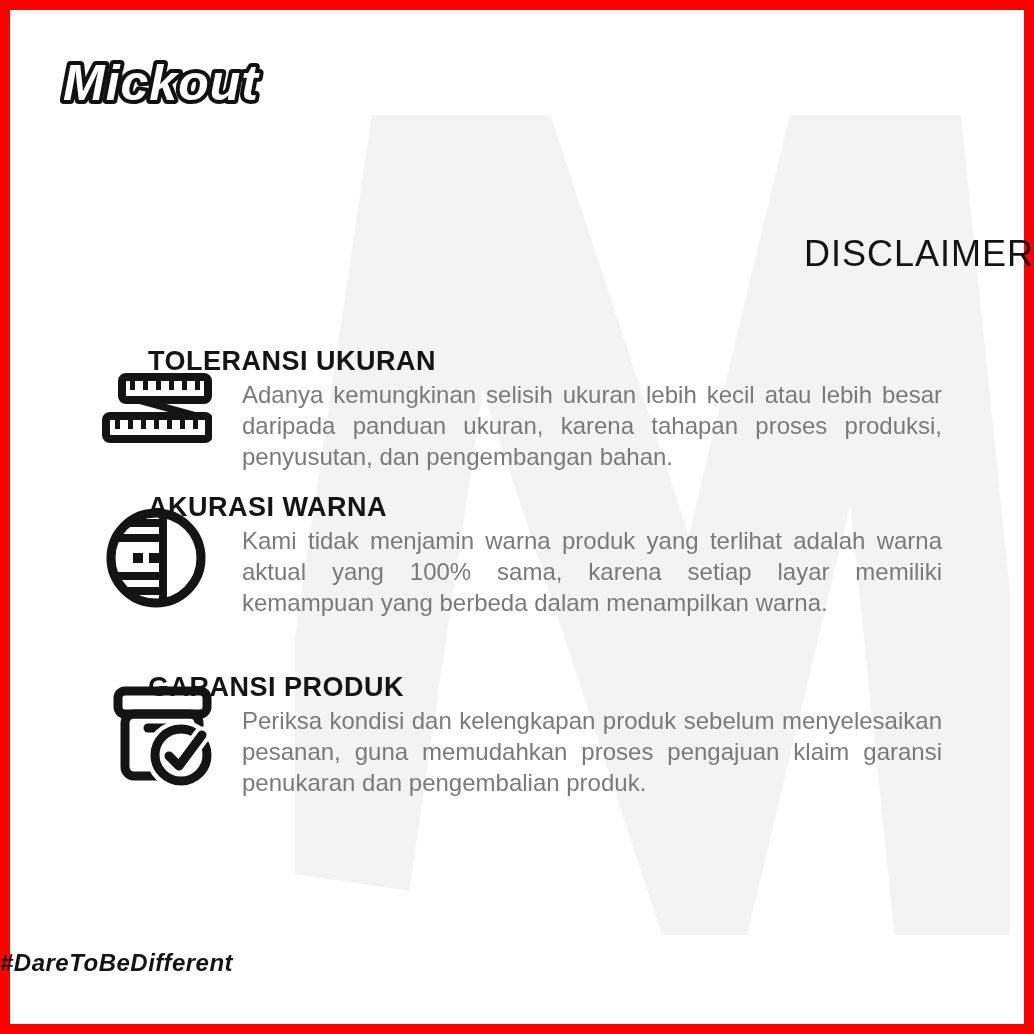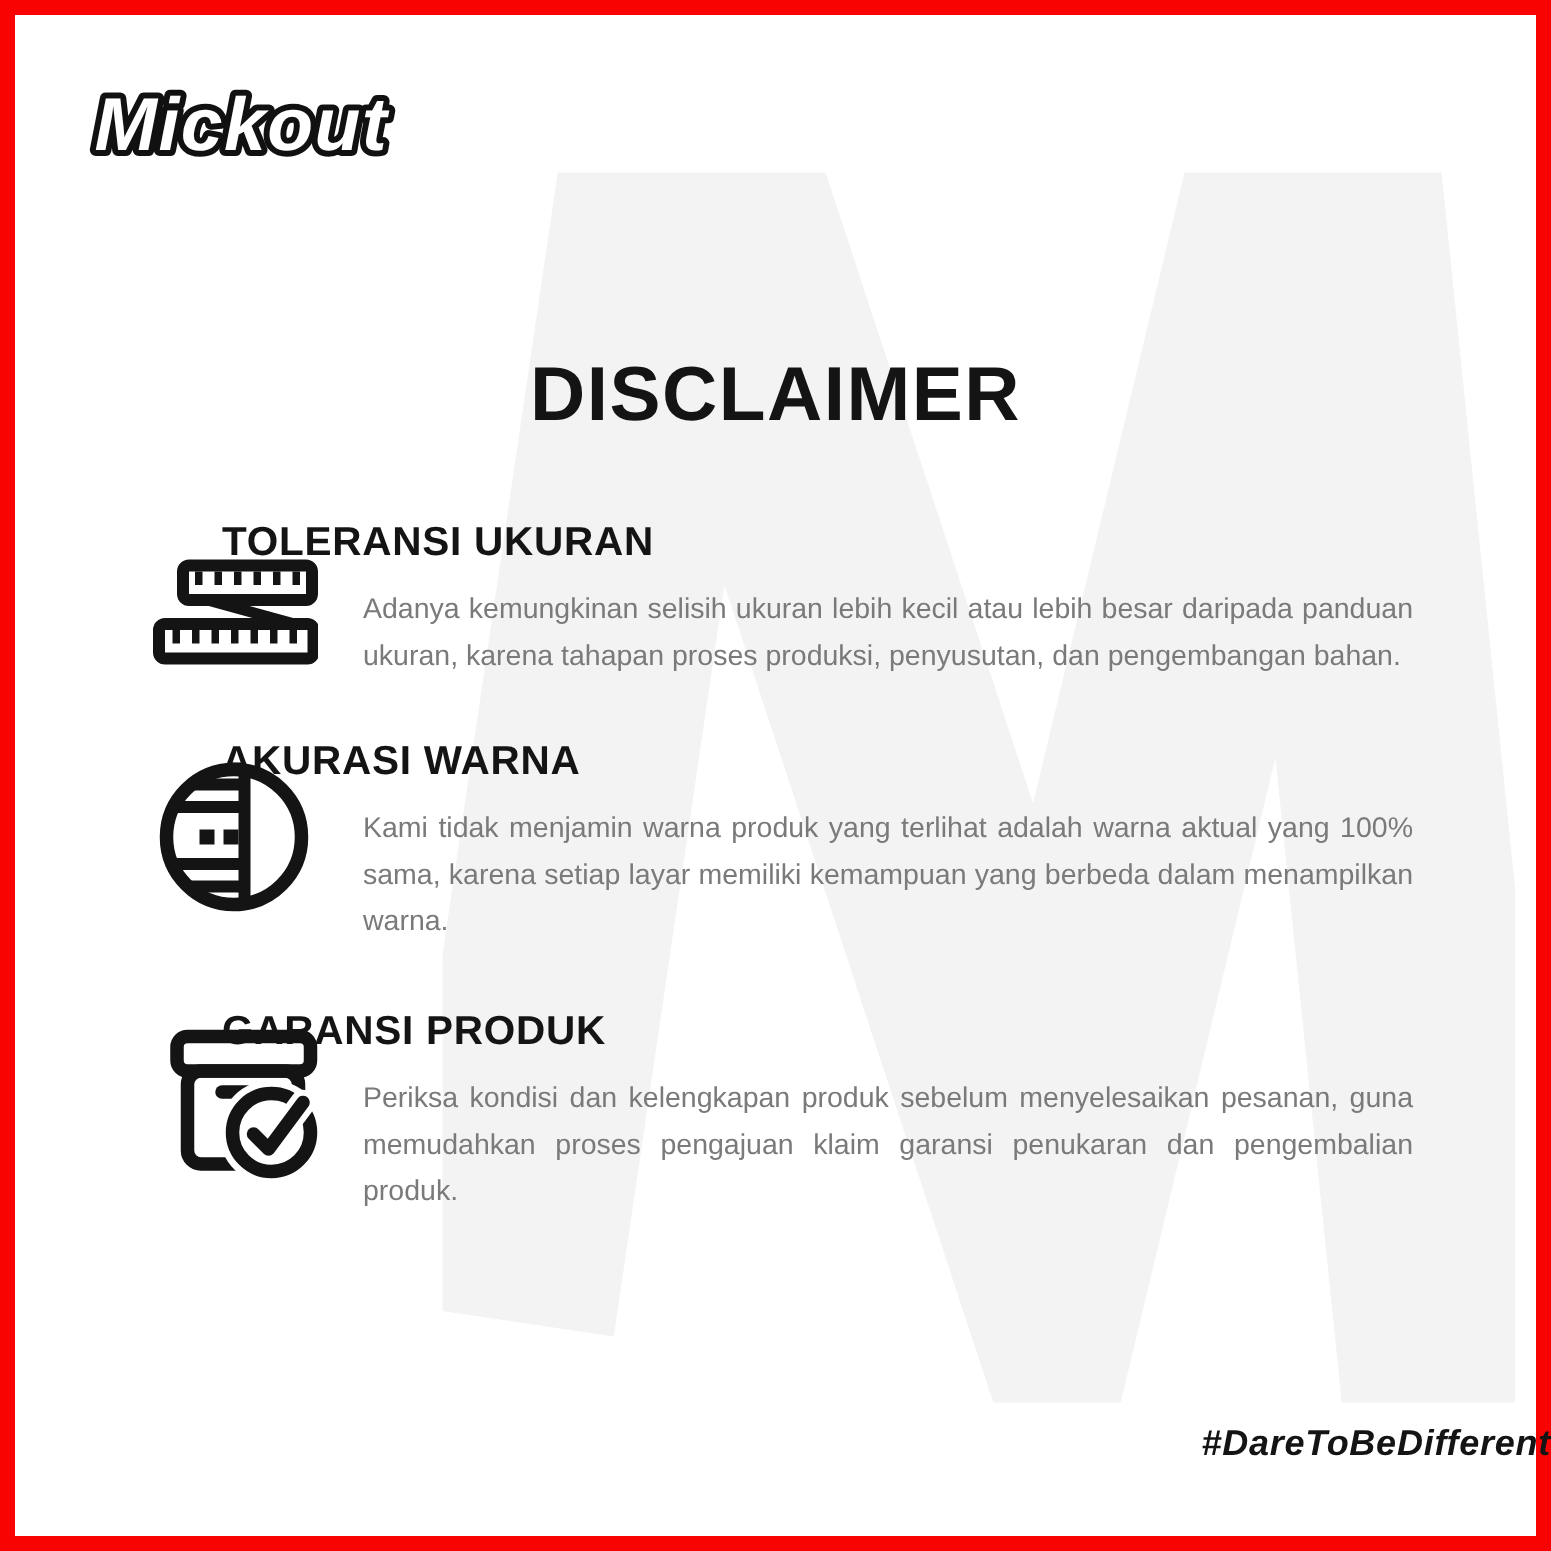--- a/index.html
+++ b/index.html
@@ -8,35 +8,35 @@
     --body:#7a7a7a;
     --wm:#f3f3f3;
   }
   html,body{margin:0;padding:0;background:#fff;}
   body{width:1034px;height:1034px;position:relative;overflow:hidden;
        font-family:"Liberation Sans", sans-serif;}
   .frame{position:absolute;inset:0;border:10px solid var(--red);box-sizing:border-box;
          background:#fff;z-index:0;}
   .watermark-svg{position:absolute;left:0;top:0;z-index:1;pointer-events:none;}
   .logo-svg{position:absolute;left:55px;top:48px;z-index:3;}
-  .title{position:absolute;left:0;right:0;top:233px;text-align:center;z-index:3;
-         font-size:51px;font-weight:bold;letter-spacing:1px;color:var(--ink);}
+  .title{position:absolute;left:0;right:0;top:233px;text-align:right;z-index:3;
+         font-size:36px;font-weight:normal;letter-spacing:1px;color:var(--ink);}
   .row{position:absolute;left:60px;width:880px;z-index:3;}
   .row-1{top:346px;}
   .row-2{top:492px;}
   .row-3{top:672px;}
   .row-icon{position:absolute;}
   .row-1 .row-icon{left:42px;top:24px;}
   .row-2 .row-icon{left:44px;top:14px;}
   .row-3 .row-icon{left:48px;top:10px;}
   .row-head{margin-left:88px;font-size:27px;font-weight:bold;letter-spacing:.5px;
             color:var(--ink);}
-  .row-body{margin-left:182px;margin-top:14px;width:700px;font-size:19px;
+  .row-body{margin-left:182px;margin-top:2px;width:700px;font-size:24px;
             line-height:31px;color:var(--body);text-align:justify;}
-  .footer-tag{position:absolute;left:0;right:0;top:949px;text-align:right;z-index:3;
+  .footer-tag{position:absolute;left:0;right:0;top:949px;text-align:left;z-index:3;
               font-size:24px;font-weight:bold;font-style:italic;color:var(--ink);
               letter-spacing:.5px;}
   .icon-stroke{stroke:#141414;fill:none;}
 </style>
 </head>
 <body>
 
 <div class="frame"></div>
 
 <svg class="watermark-svg" width="1034" height="1034" viewBox="0 0 1034 1034" aria-hidden="true">

